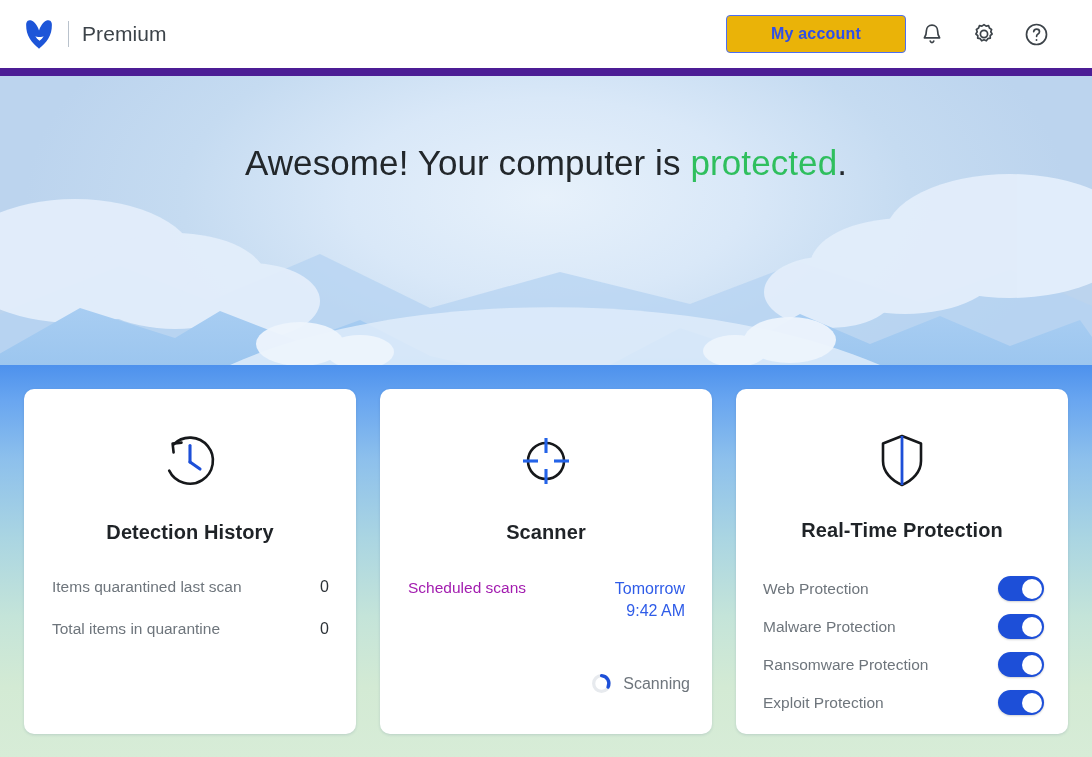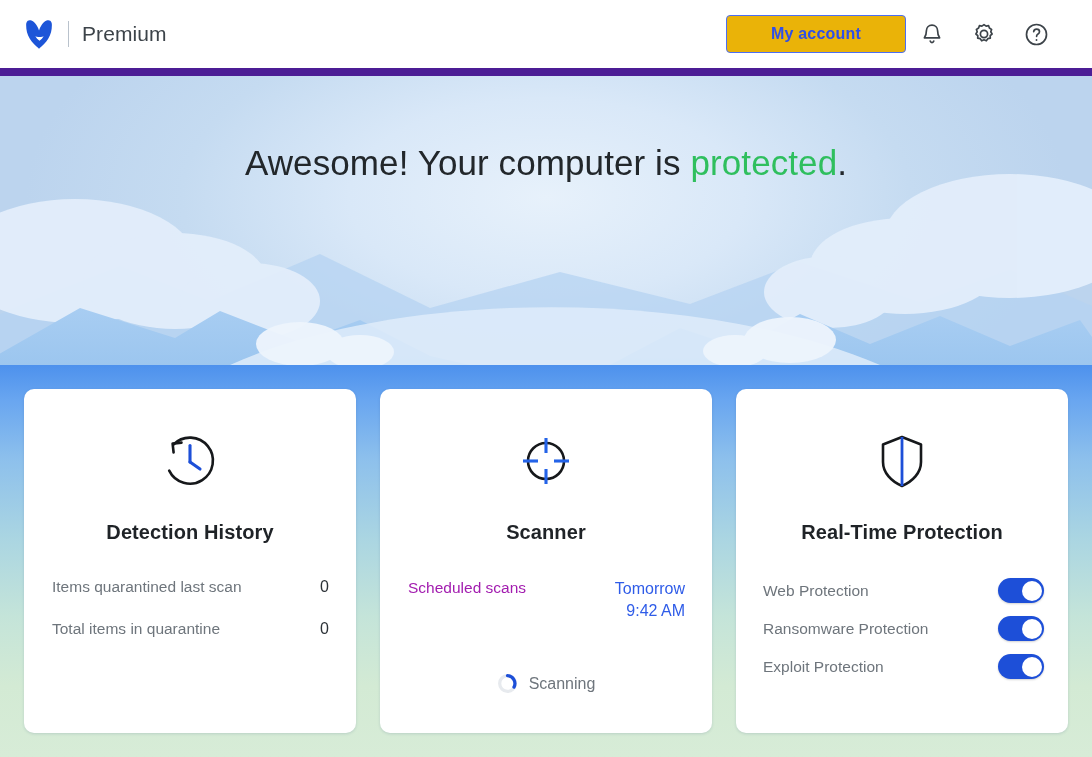--- a/index.html
+++ b/index.html
@@ -145,21 +145,21 @@
   .sched-row {
     display: flex; align-items: flex-start; justify-content: space-between;
     padding: 0 5px 0 6px;
   }
   .sched-label { font-size: 15.5px; color: #a21caf; padding-top: 1px; }
   .sched-value {
     font-size: 16px; color: #2f5ce8; text-align: right; line-height: 1.35;
   }
   .scanning-row {
     margin-top: 52px;
-    display: flex; align-items: center; justify-content: center; gap: 11px;
+    display: flex; align-items: center; justify-content: flex-end; gap: 11px;
   }
   .spinner { width: 21px; height: 21px; display: block; }
   .scanning-text { font-size: 16px; color: #6e757c; }
 
   
   .prot-list { width: 100%; padding: 0 2px 0 5px; }
   .prot-row {
     display: flex; align-items: center; justify-content: space-between;
     margin-bottom: 13px;
     gap: 29px;
@@ -409,20 +409,26 @@
       <div class="card-title">Real-Time Protection</div>
       <div class="card-body">
         <div class="prot-list">
           <div class="prot-row">
             <span class="prot-label">Web Protection</span>
             <span class="toggle">
                 <span class="knob"></span>
               </span>
           </div>
           <div class="prot-row">
+            <span class="prot-label">Malware Protection</span>
+            <span class="toggle">
+                <span class="knob"></span>
+              </span>
+          </div>
+          <div class="prot-row">
             <span class="prot-label">Ransomware Protection</span>
             <span class="toggle">
                 <span class="knob"></span>
               </span>
           </div>
           <div class="prot-row">
             <span class="prot-label">Exploit Protection</span>
             <span class="toggle">
                 <span class="knob"></span>
               </span>

